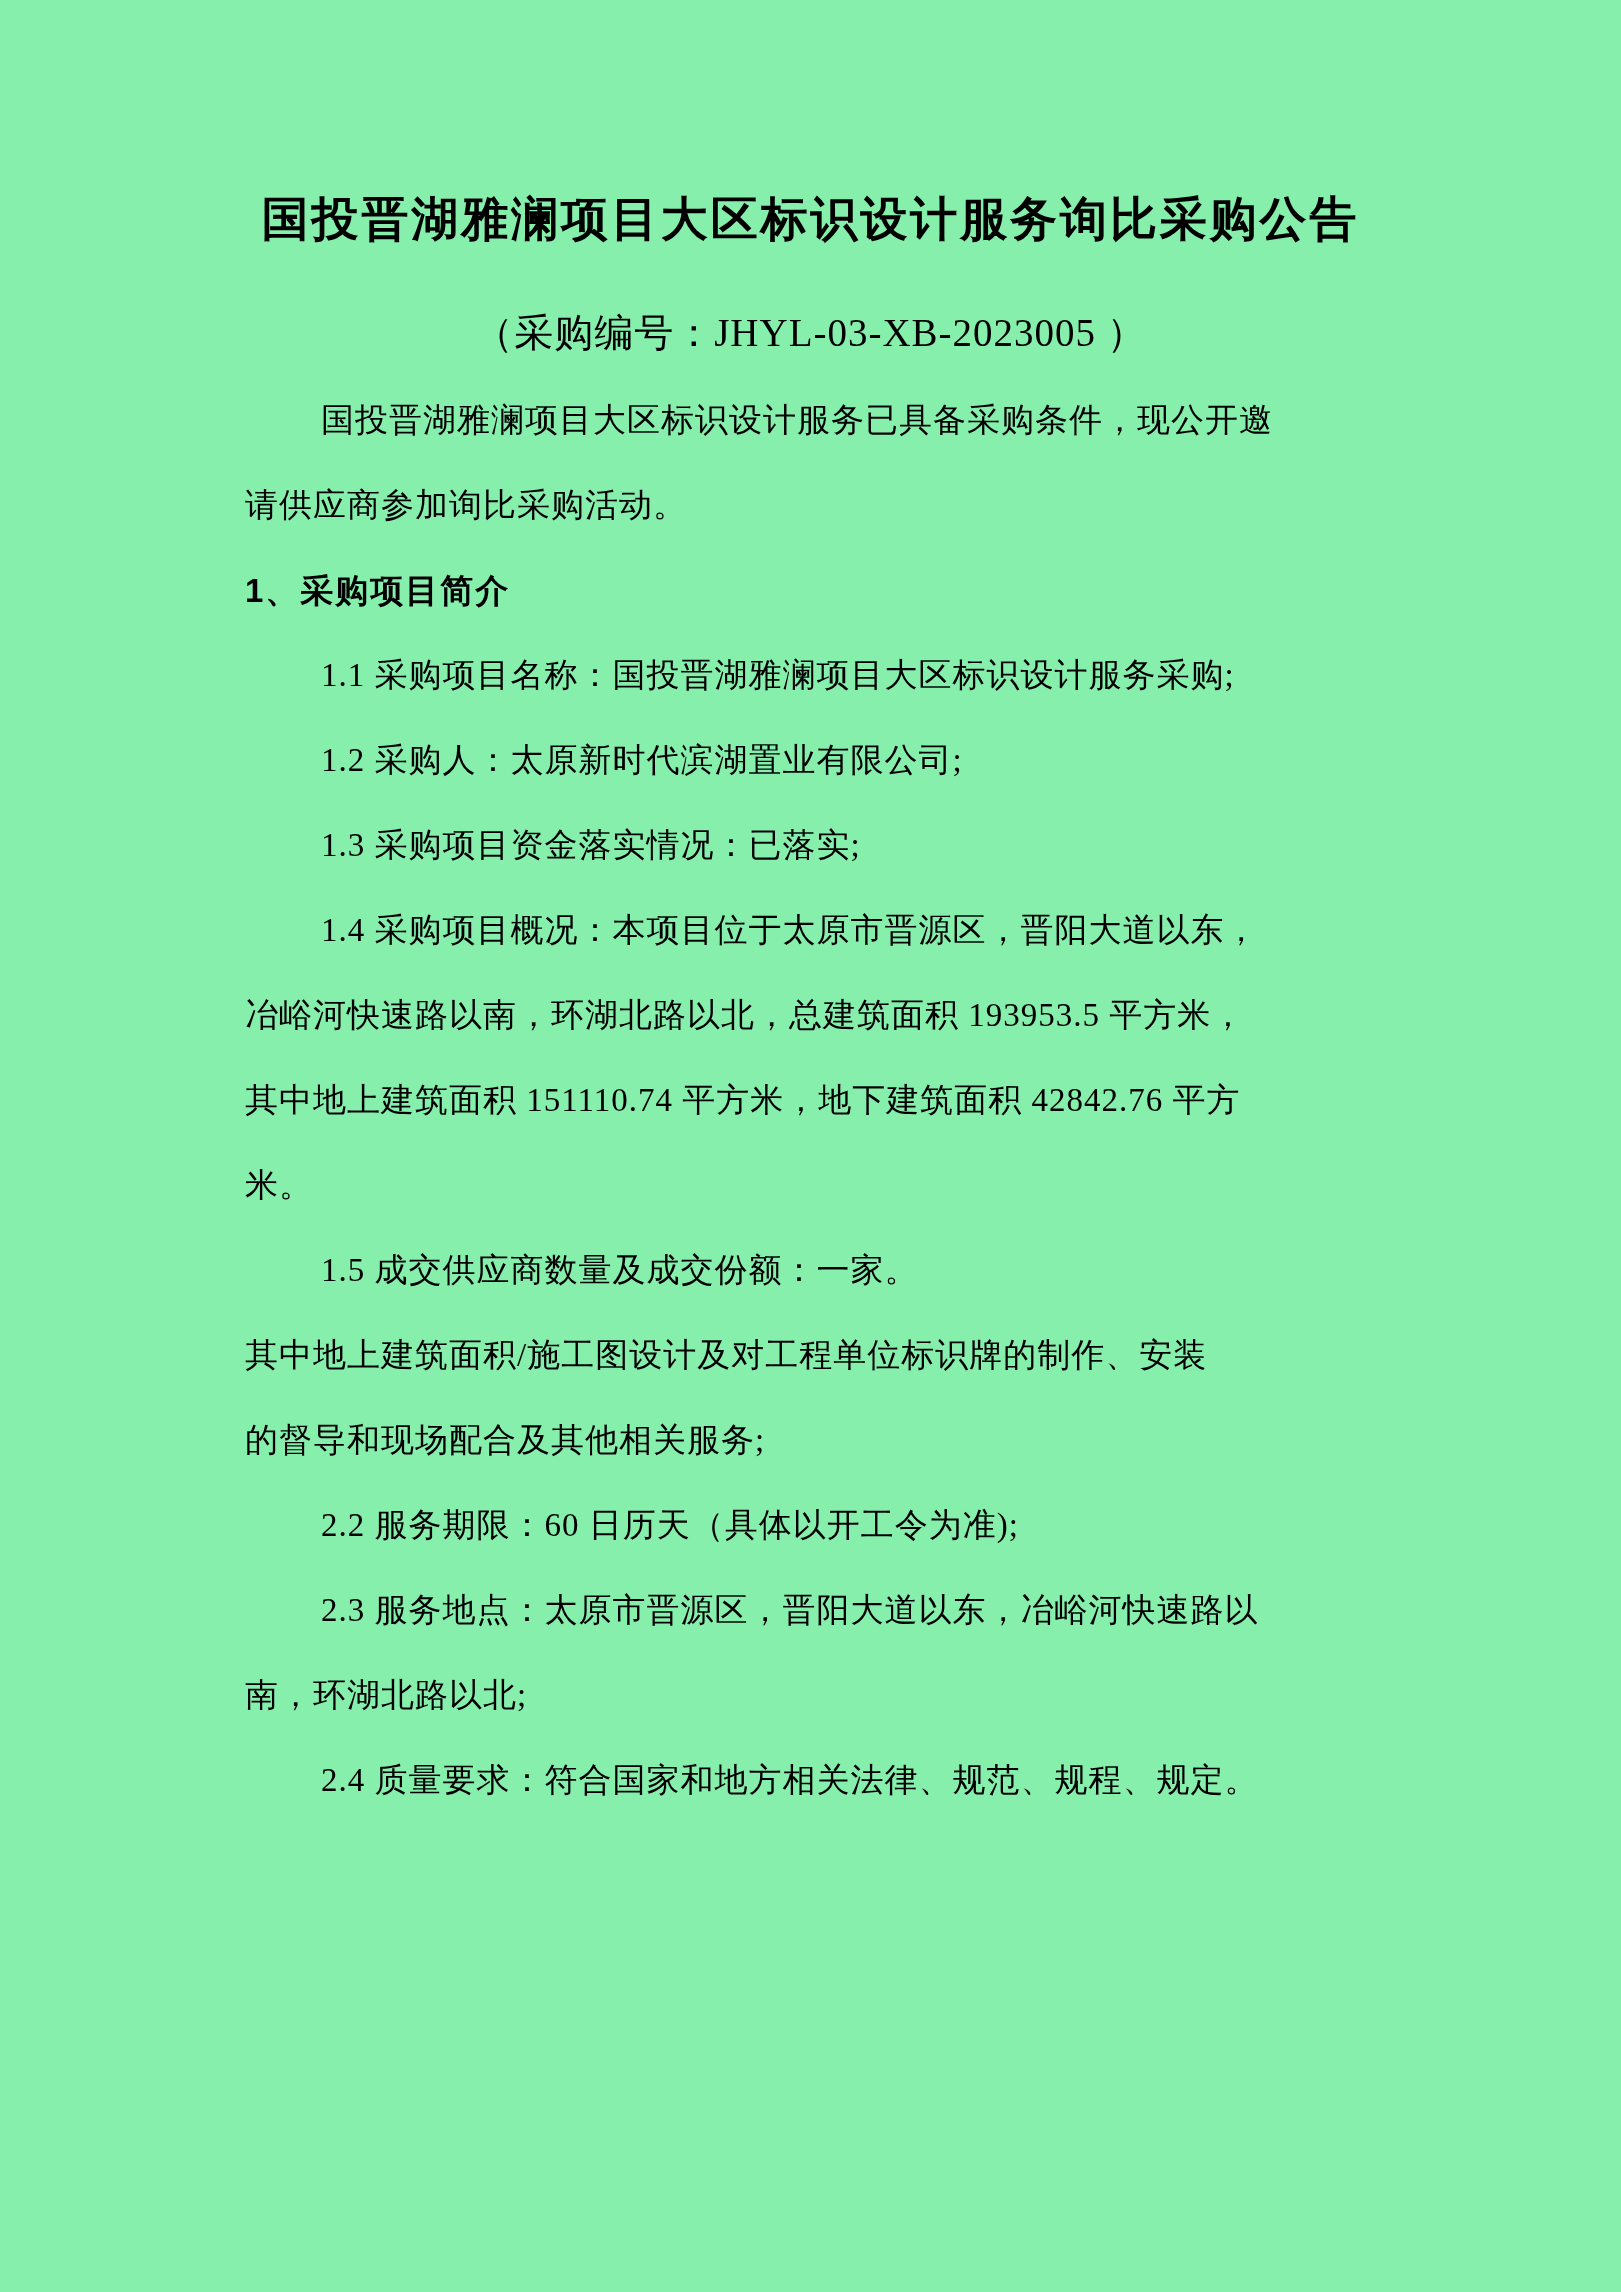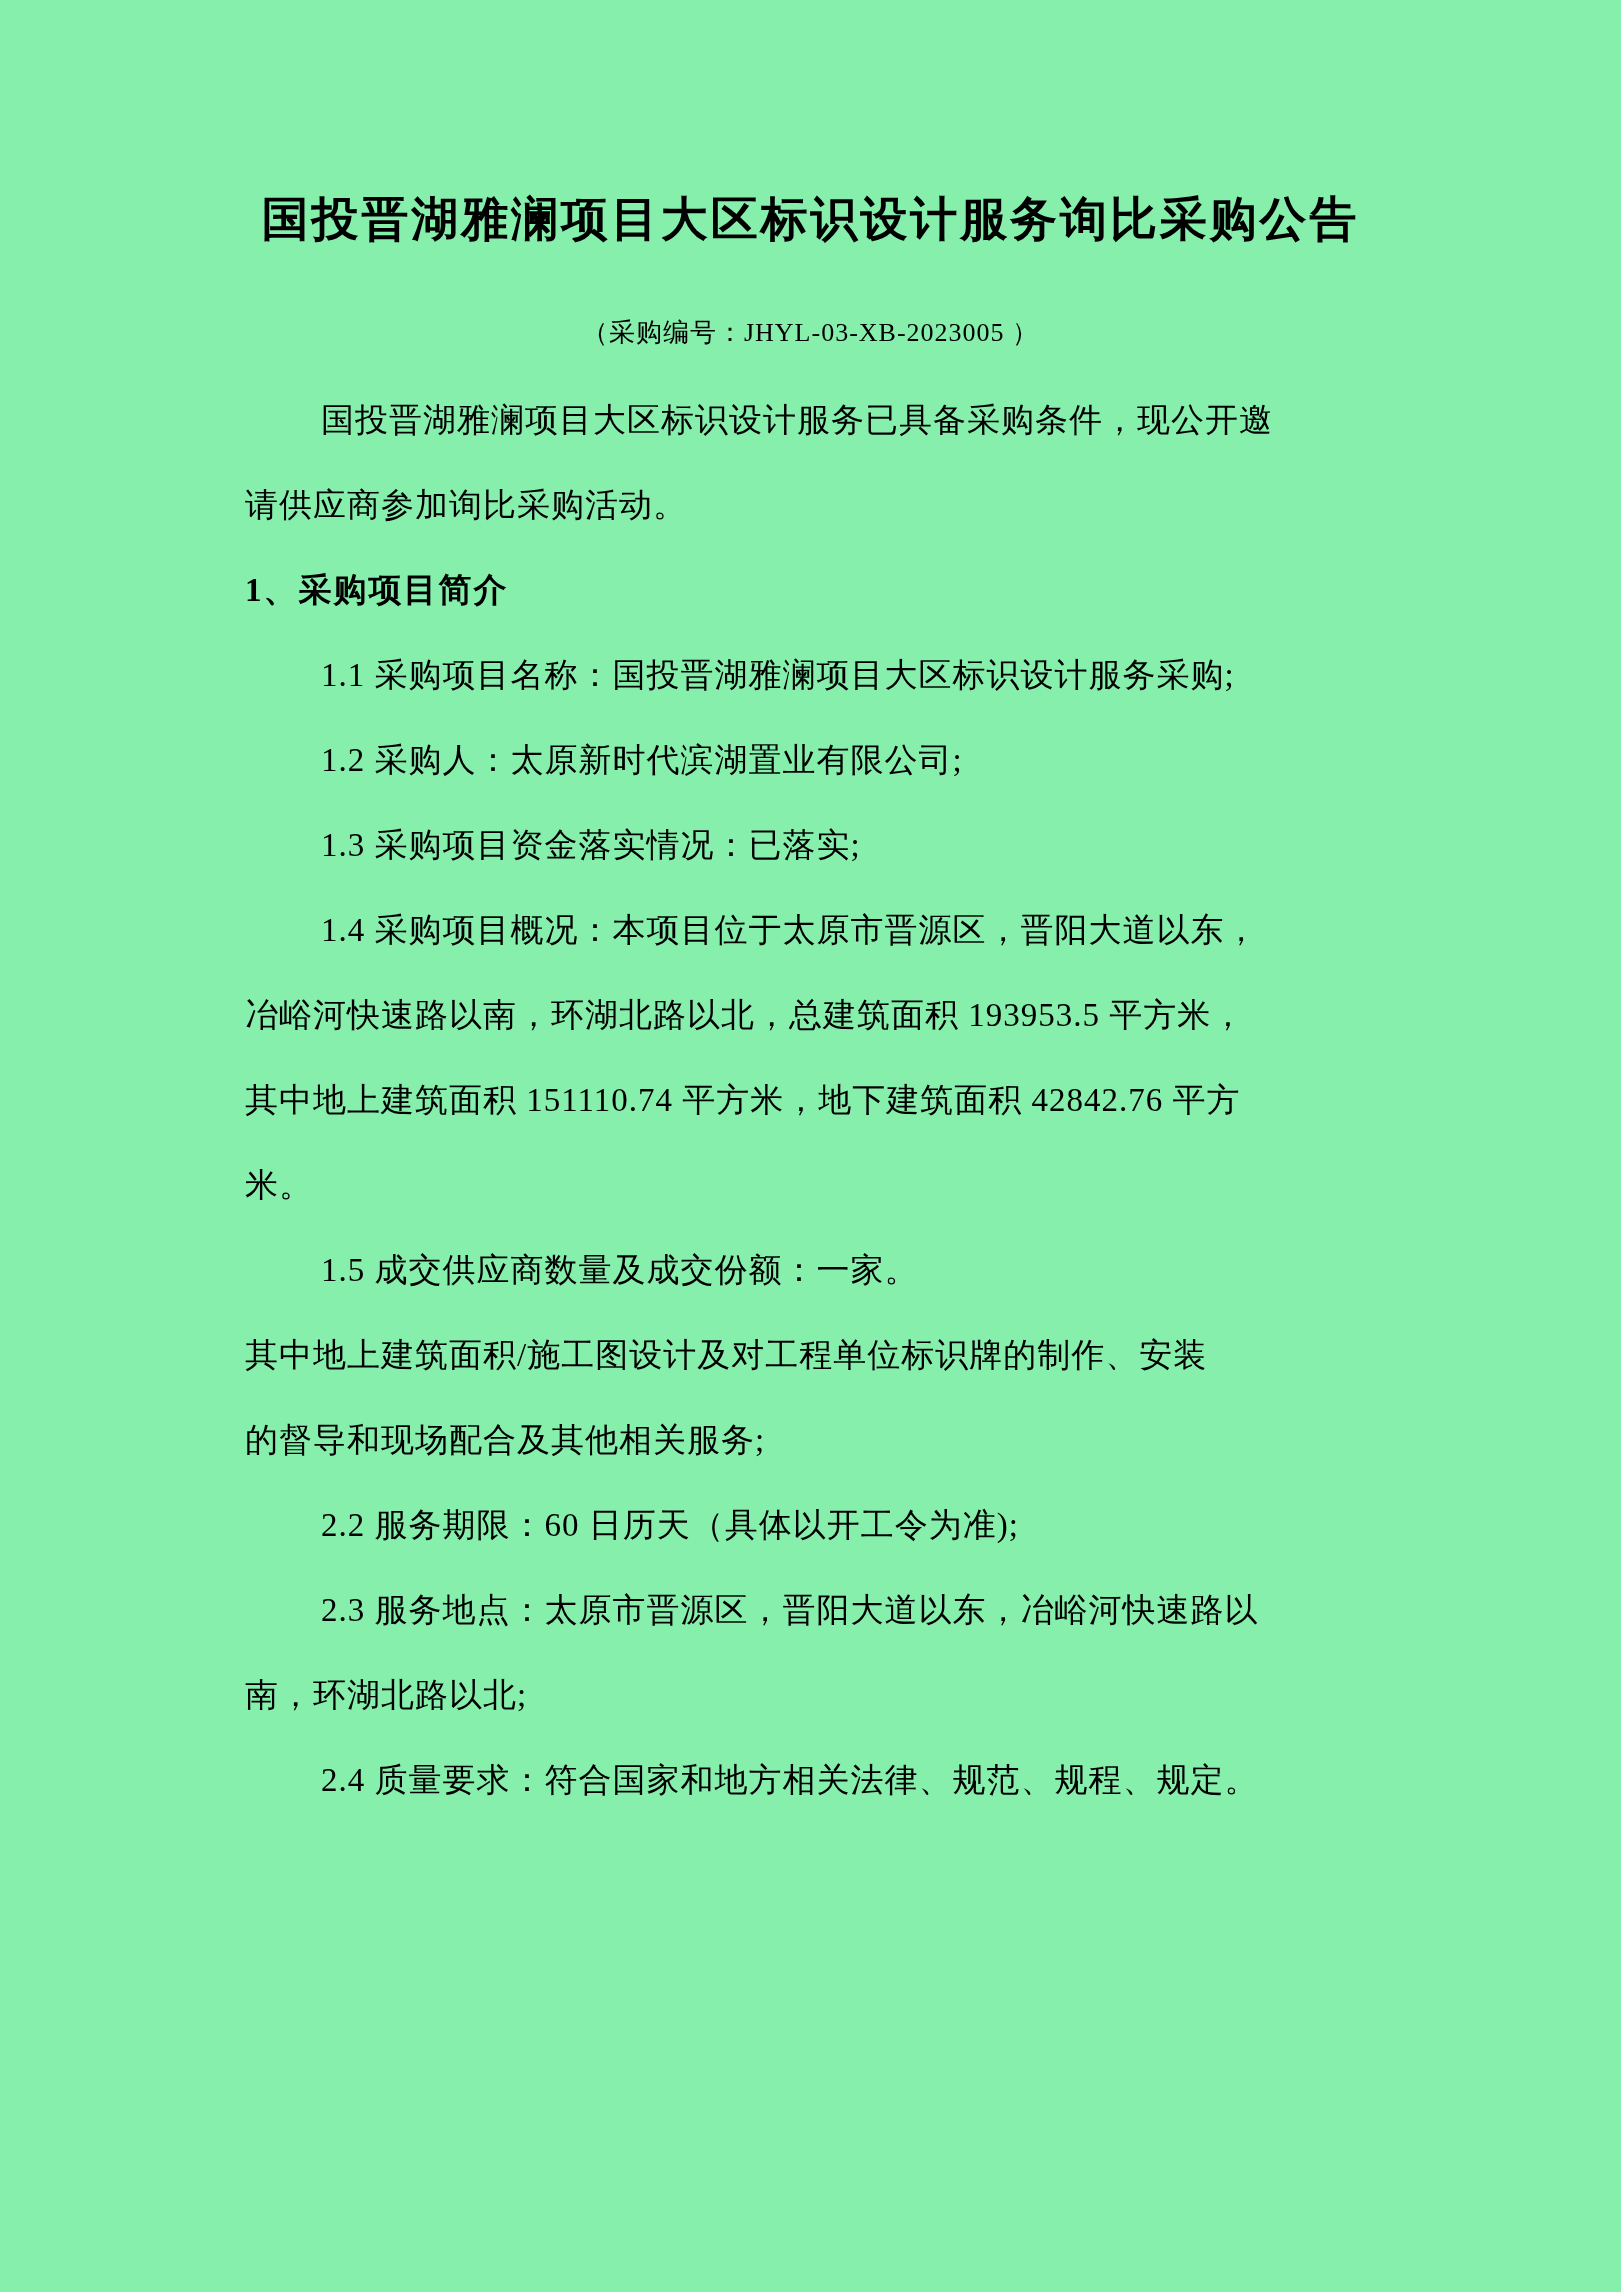--- a/index.html
+++ b/index.html
@@ -28,21 +28,21 @@
     letter-spacing: 2.9px;
     line-height: 63px;
     white-space: nowrap;
   }
   .doc-subtitle {
     position: absolute;
     top: 306px;
     left: 0;
     width: 100%;
     text-align: center;
-    font-size: 26px;
+    font-size: 39px;
     font-weight: normal;
     letter-spacing: 1px;
     line-height: 53px;
     white-space: nowrap;
   }
   .doc-body {
     position: absolute;
     top: 378px;
     left: 245px;
     width: 1141px;
@@ -51,21 +51,21 @@
     height: 85px;
     line-height: 85px;
     font-size: 33px;
     letter-spacing: 1px;
     white-space: nowrap;
   }
   .line.indent {
     padding-left: 76px;
   }
   .line.heading {
-    font-family: Liberation Serif, serif;
+    font-family: Liberation Sans, sans-serif;
     font-weight: bold;
     letter-spacing: 2px;
   }
 </style>
 </head>
 <body>
 
 <div class="page">
   <div class="doc-title">国投晋湖雅澜项目大区标识设计服务询比采购公告</div>
   <div class="doc-subtitle">（采购编号：JHYL-03-XB-2023005 ）</div>

